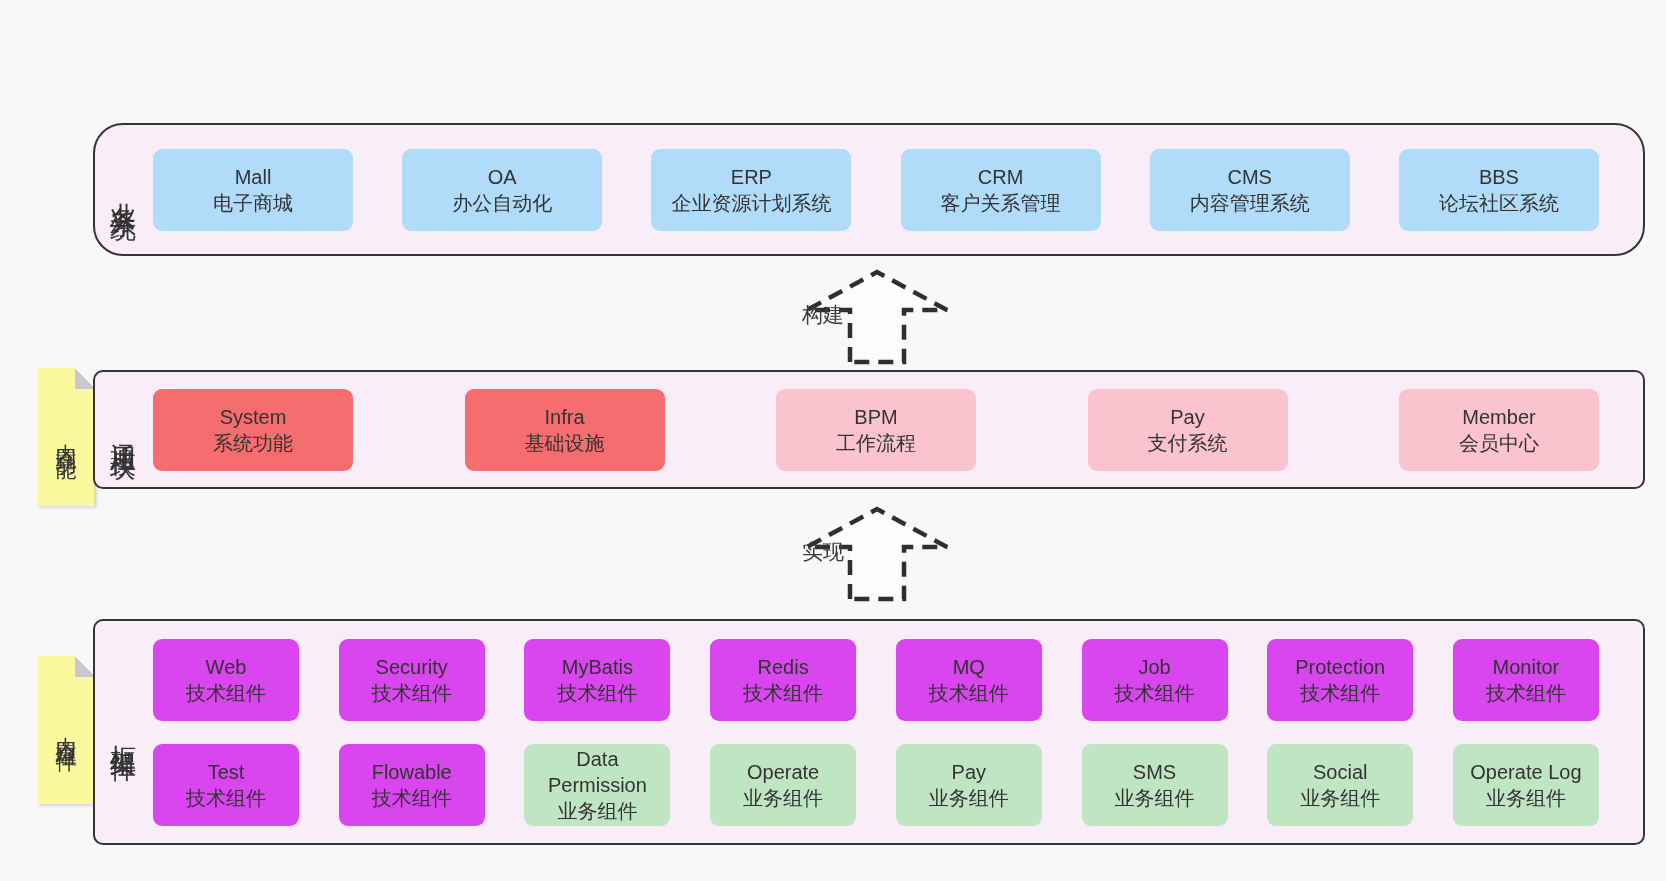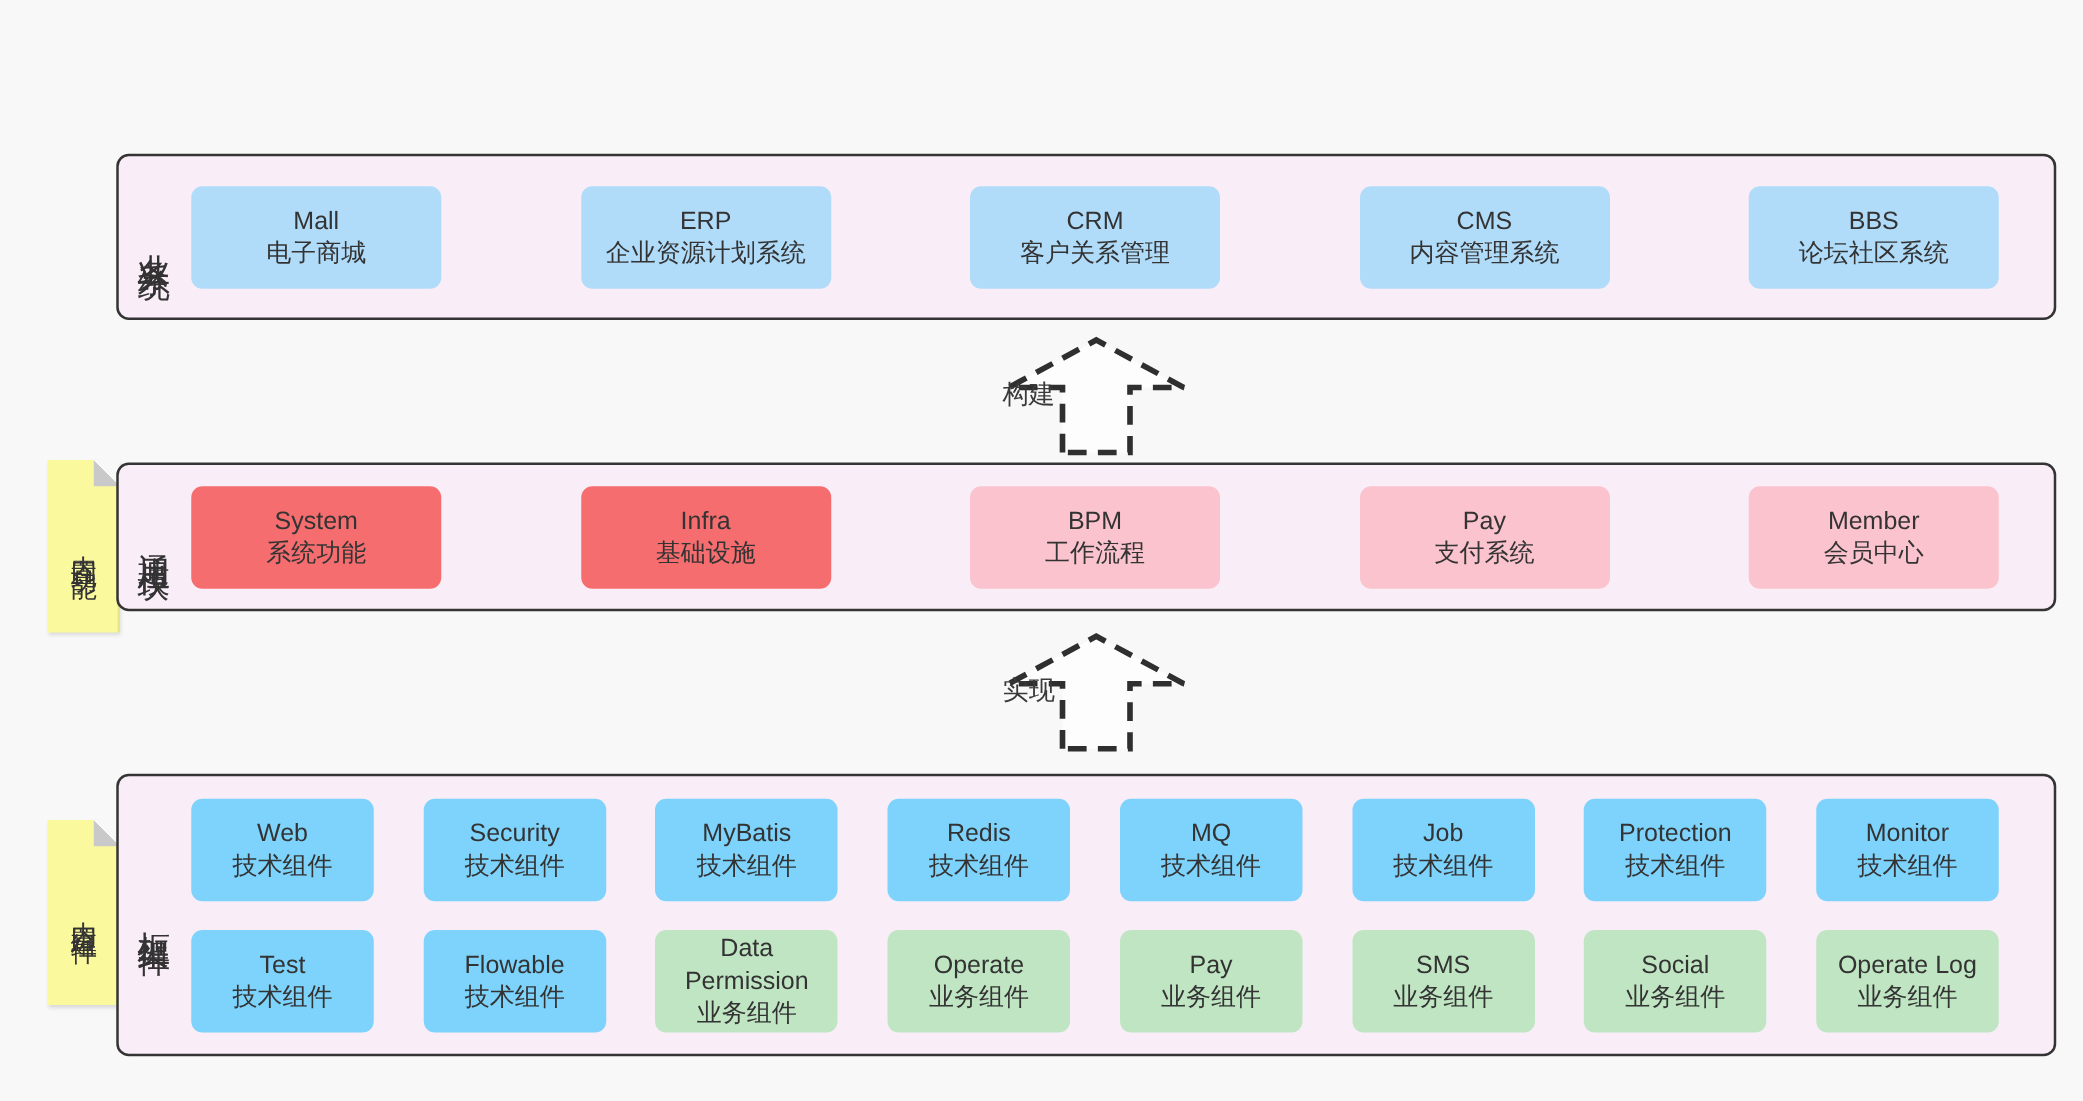--- a/index.html
+++ b/index.html
@@ -7,21 +7,21 @@
   body { font-family:"Liberation Sans","DejaVu Sans",sans-serif; color:#333; }
 
   .canvas { position:relative; width:1666px; height:881px; background:#f8f8f8; overflow:hidden; }
 
   
   .layer {
     position:absolute; left:93px; width:1552px; z-index:1;
     background:#f9edf7; border:2px solid #343434; border-radius:10px;
     display:flex; align-items:center;
   }
-  .layer-1 { top:123px;  height:133px; }
+  .layer-1 { top:123px;  height:133px;border-radius:30px; }
   .layer-2 { top:370px;  height:119px; }
   .layer-3 { top:619px;  height:226px; }
 
   .layer-label {
     flex:0 0 58px; display:flex; align-items:center; justify-content:center;
     writing-mode:vertical-rl; text-orientation:upright;
     font-size:26px; letter-spacing:4px; color:#333;
   }
 
   .box-row {
@@ -38,21 +38,21 @@
     width:200px; height:82px; border-radius:9px;
     display:flex; flex-direction:column; align-items:center; justify-content:center;
     text-align:center; font-size:20px; line-height:26px; color:#333;
     padding:0 4px;
   }
   .rows .box { width:146px; }
 
   .blue        { background:#b0dcfa; }
   .red         { background:#f56d6f; }
   .pink        { background:#fac3cd; }
-  .green       { background:#7dd3fc; }
+  .green       { background:#d946ef; }
   .green-light { background:#c0e5c3; }
 
   
   .arrow { position:absolute; width:150px; height:98px; z-index:1; }
   .arrow-1 { left:802px; top:268px; }
   .arrow-2 { left:802px; top:505px; }
   .arrow svg { width:100%; height:100%; display:block; }
   .arrow-label {
     position:absolute; top:33px; left:0; right:0; text-align:left;
     font-size:21px; color:#3a3a3a;
@@ -82,20 +82,24 @@
 <div class="canvas">
 
   <section class="layer layer-1">
     <div class="layer-label">业务系统</div>
     <div class="box-row">
       <div class="box blue">
         <div class="box-title">Mall</div>
         <div class="box-desc">电子商城</div>
       </div>
       <div class="box blue">
+        <div class="box-title">OA</div>
+        <div class="box-desc">办公自动化</div>
+      </div>
+      <div class="box blue">
         <div class="box-title">ERP</div>
         <div class="box-desc">企业资源计划系统</div>
       </div>
       <div class="box blue">
         <div class="box-title">CRM</div>
         <div class="box-desc">客户关系管理</div>
       </div>
       <div class="box blue">
         <div class="box-title">CMS</div>
         <div class="box-desc">内容管理系统</div>

